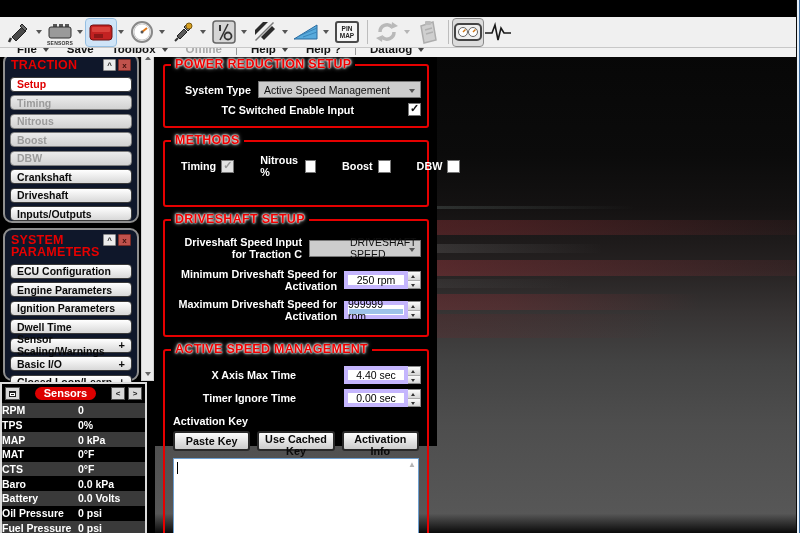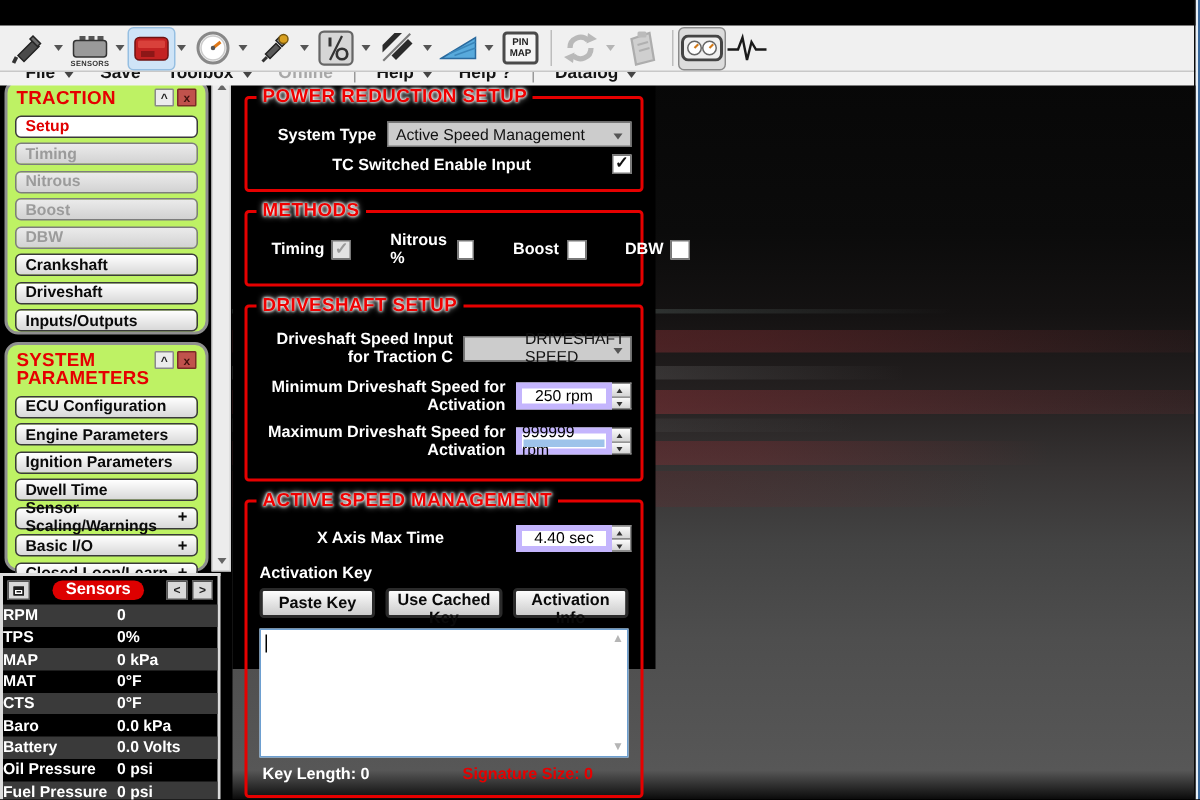--- a/index.html
+++ b/index.html
@@ -48,21 +48,21 @@
       linear-gradient(90deg, rgba(125,125,125,0.35), transparent 65%) no-repeat 0 231px / 100% 9px,
       linear-gradient(90deg, rgba(152,45,52,0.5), rgba(152,45,52,0.28) 55%, transparent 85%) no-repeat 0 246px / 100% 16px,
       linear-gradient(90deg, rgba(112,35,40,0.42), rgba(112,35,40,0.2) 50%, transparent 80%) no-repeat 0 266px / 100% 24px,
       linear-gradient(180deg, #070707 0%, #0b0b0b 22%, #141212 33%, #252121 45%, #373434 55%, #434343 65%, #4e4e4e 78%, #575757 96%, #0a0a0a 100%);
   }
   .right-strip { position:absolute; right:0; top:0; width:4px; height:533px; z-index:40;
     background:linear-gradient(90deg,#e7f0f8 0 55%, #3a6a9e 55% 100%); border-left:1px solid #0a0a0a; }
 
   
   .panel { position:absolute; left:3px; width:136px; border:2px solid #8f8f8f;
-    border-radius:9px; background:#bef264; padding:3px 5px 6px; }
+    border-radius:9px; background:#0f172a; padding:3px 5px 6px; }
   #traction-panel { top:5px; height:170px; }
   #sysparams-panel { top:180px; height:153px; }
   .p-head { display:flex; align-items:flex-start; padding:1px 1px 2px; }
   .p-title { color:#e60000; font-weight:bold; font-size:12.5px; line-height:12px; letter-spacing:0.2px; }
   .win-btns { margin-left:auto; display:flex; gap:2px; }
   .wb { width:13px; height:12px; font-size:8px; font-weight:bold; display:flex;
     align-items:center; justify-content:center; border-radius:1px; }
   .wb.up { background:#ececec; color:#222; border:1px solid #8a8a8a; }
   .wb.close { background:#c0524c; color:#41100d; border:1px solid #7c2b27; }
   .side-btn { display:flex; align-items:center; width:100%; margin-top:3.5px; height:15px;
@@ -445,21 +445,21 @@
         <div class="frow">
           <div class="flabel" style="width:92px;">System Type</div>
           <div class="dd" style="width:172px;">Active Speed Management</div>
         </div>
         <div class="frow" style="margin-bottom:2px;">
           <div class="flabel" style="width:190px;">TC Switched Enable Input</div>
           <div class="cb checked"></div>
         </div>
       </div>
 
-      <div class="box" style="padding-bottom:7px;">
+      <div class="box" style="padding-bottom:23px;">
         <div class="box-title">METHODS</div>
         <div class="methods-row">
           <div class="method">
               <span>Timing</span>
               <span class="cb checked dim"></span>
             </div>
           <div class="method">
               <span>Nitrous %</span>
               <span class="cb"></span>
             </div>
@@ -510,20 +510,30 @@
         <div class="frow">
           <div class="flabel" style="width:132px;">X Axis Max Time</div>
           <div class="spin">
             <div class="val">4.40 sec</div>
             <div class="btns">
                 <div class="sb u"></div>
                 <div class="sb d"></div>
               </div>
           </div>
         </div>
+        <div class="frow">
+          <div class="flabel" style="width:132px;">Timer Ignore Time</div>
+          <div class="spin">
+            <div class="val">0.00 sec</div>
+            <div class="btns">
+                <div class="sb u"></div>
+                <div class="sb d"></div>
+              </div>
+          </div>
+        </div>
         <div class="ak-label">Activation Key</div>
         <div class="key-btn-row">
           <button class="key-btn">Paste Key</button>
           <button class="key-btn">Use Cached Key</button>
           <button class="key-btn">Activation Info</button>
         </div>
         <div class="key-area">
           <div class="caret-line"></div>
           <div class="ta-arrow up">▲</div>
           <div class="ta-arrow down">▼</div>

